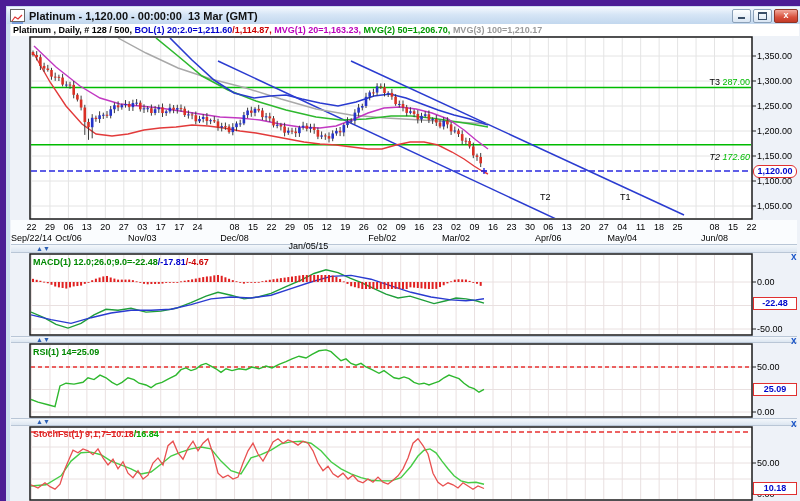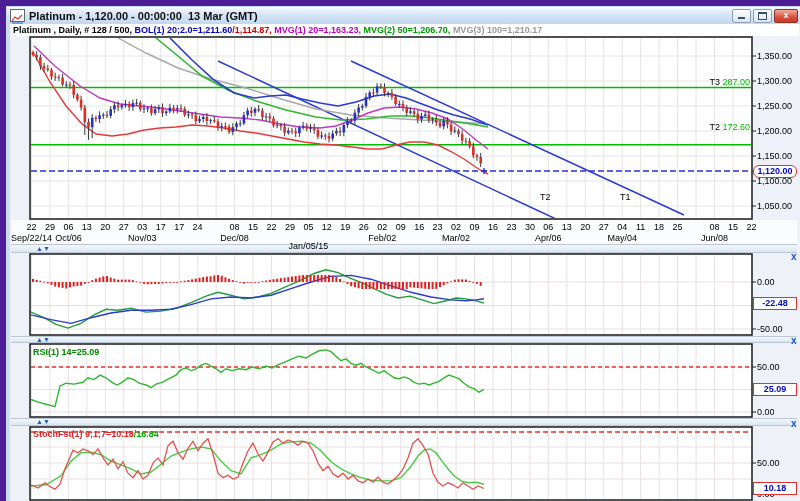--- a/index.html
+++ b/index.html
@@ -730,23 +730,24 @@
       <span class="xlab" style="left: 62.42px; top: 227px;">Oct/06</span>
       <span class="xlab" style="left: 136.26px; top: 227px;">Nov/03</span>
       <span class="xlab" style="left: 228.56px; top: 227px;">Dec/08</span>
       <span class="xlab" style="left: 302.4px; top: 235px;">Jan/05/15</span>
       <span class="xlab" style="left: 376.24px; top: 227px;">Feb/02</span>
       <span class="xlab" style="left: 450.08px; top: 227px;">Mar/02</span>
       <span class="xlab" style="left: 542.38px; top: 227px;">Apr/06</span>
       <span class="xlab" style="left: 616.22px; top: 227px;">May/04</span>
       <span class="xlab" style="left: 708.52px; top: 227px;">Jun/08</span>
       <span class="lvl" style="left: 694px; top: 70.5px; width: 50px;"><span style="color: rgb(0, 0, 0); position: static;">T3</span><span style="color: rgb(0, 187, 0); position: static;"> 287.00</span></span>
-      <span class="lvl" style="left: 694px; top: 116px; width: 50px;"><span style="color: rgb(0, 0, 0); position: static;">T2</span><span style="color: rgb(0, 187, 0); position: static;"> 172.60</span></span>
+      <span class="lvl" style="left: 694px; top: 146px; width: 50px; font-style: italic;"><span style="color: rgb(0, 0, 0); position: static;">T2</span><span style="color: rgb(0, 187, 0); position: static;"> 172.60</span></span>
       <span class="tlab" style="left: 534px; top: 186px;">T2</span>
       <span class="tlab" style="left: 614px; top: 186px;">T1</span>
+      <span class="plabel" style="left: 27px; top: 251px;"><span style="position: static; color: rgb(0, 136, 0);">MACD(1) 12.0;26.0;9.0=-22.48</span><span style="position: static; color: rgb(0, 0, 204);">/-17.81</span><span style="position: static; color: rgb(204, 0, 0);">/-4.67</span></span>
       <span class="plabel" style="left: 27px; top: 341px;"><span style="position: static; color: rgb(0, 136, 0);">RSI(1) 14=25.09</span></span>
       <span class="plabel" style="left: 27px; top: 423px;"><span style="position: static; color: rgb(221, 34, 34);">StochFst(1) 9;1;7=10.18</span><span style="position: static; color: rgb(0, 170, 0);">/16.84</span></span>
       <span class="closex" style="left: 785px; top: 246px;">x</span>
       <span class="closex" style="left: 785px; top: 330px;">x</span>
       <span class="closex" style="left: 785px; top: 413px;">x</span>
       <span class="arrows" style="left: 30px; top: 239px;">▲▼</span>
       <span class="arrows" style="left: 30px; top: 330px;">▲▼</span>
       <span class="arrows" style="left: 30px; top: 412px;">▲▼</span>
     </div>
 </div>

